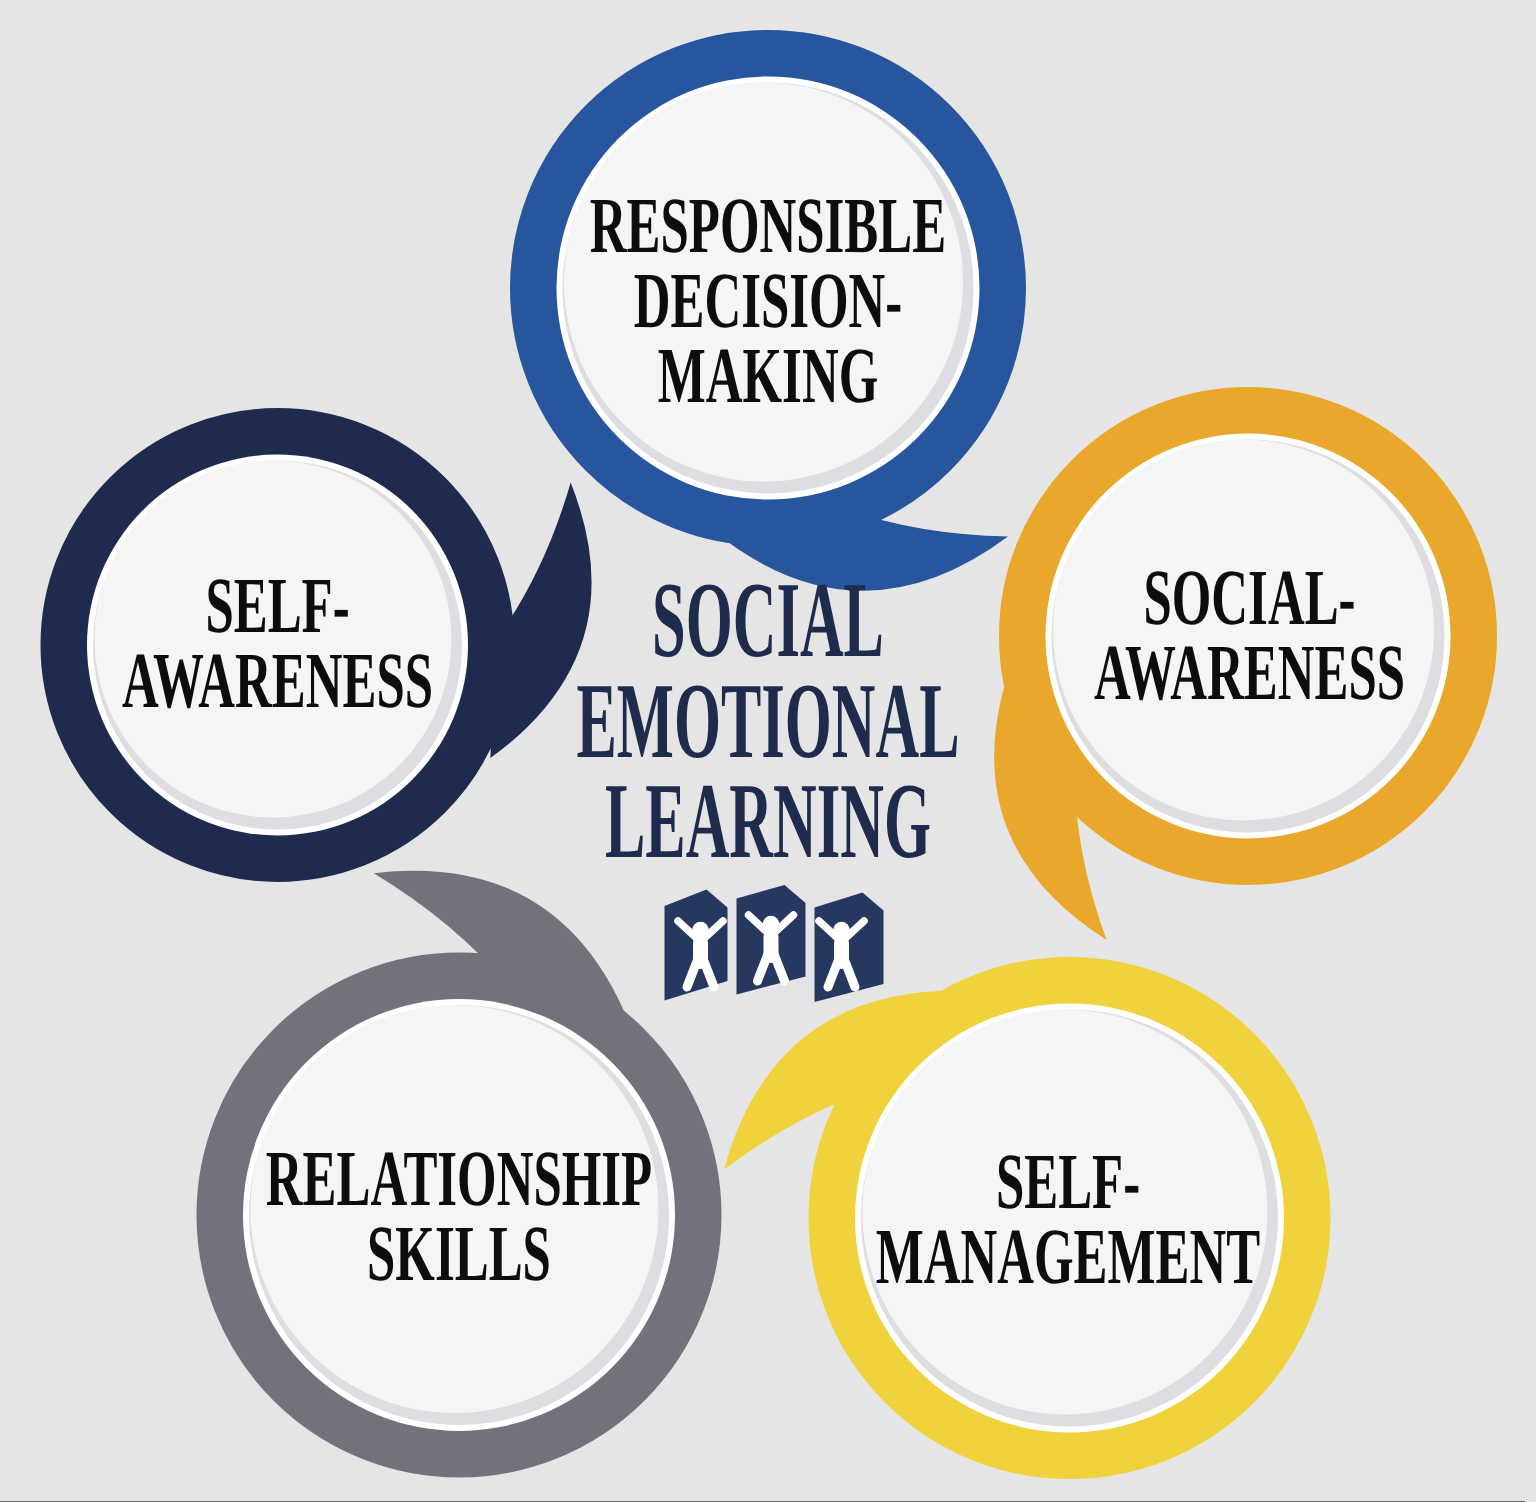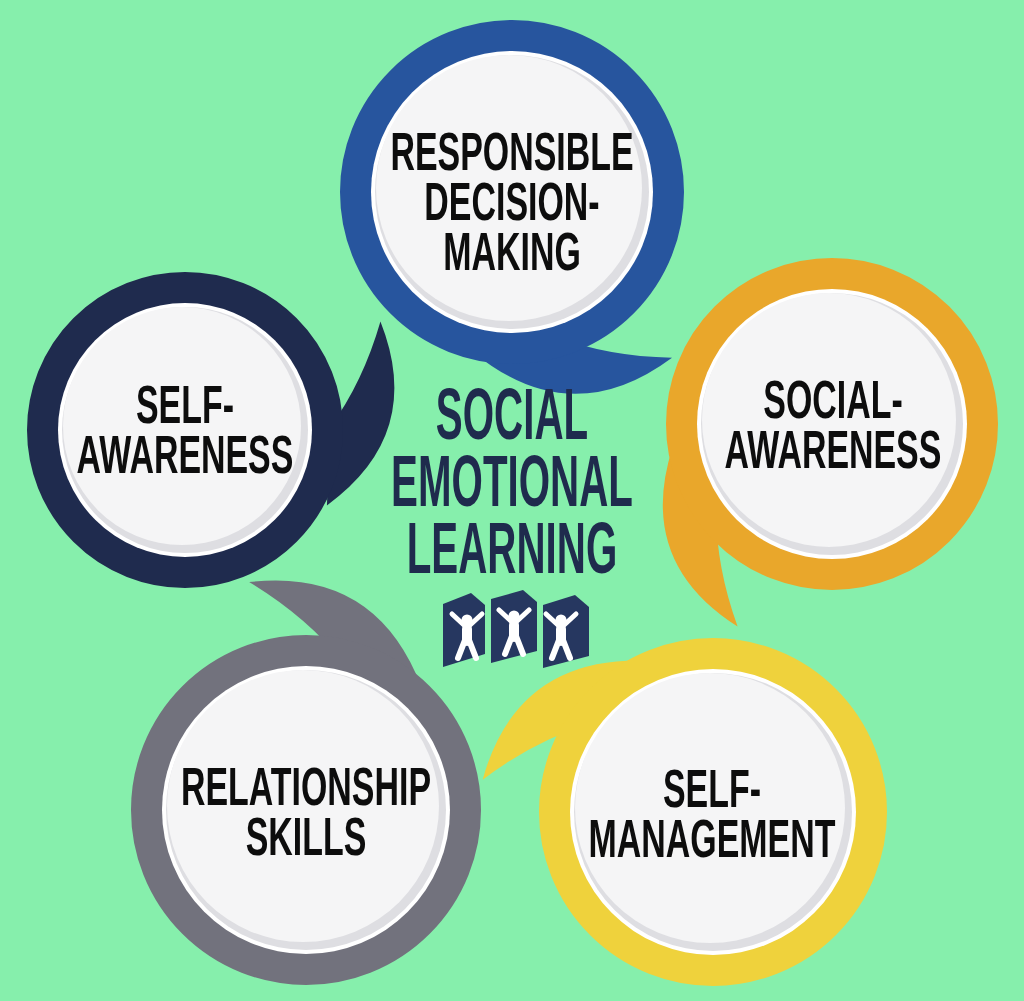--- a/index.html
+++ b/index.html
@@ -1,18 +1,18 @@
 <!DOCTYPE html>
 <html><head>
 <meta charset="utf-8">
 <style>
   html,body{margin:0;padding:0;background:#000;}
   .stage{
-    position:relative;width:1024px;height:1001px;background:#86efac;overflow:hidden;
-    font-family:Liberation Sans, sans-serif;
+    position:relative;width:1024px;height:1001px;background:#e5e5e5;overflow:hidden;
+    font-family:Liberation Serif, serif;
   }
   svg{position:absolute;left:0;top:0;}
   .bubble-label{
     position:absolute;
     transform:translate(-50%,-50%) scaleX(0.64);
     transform-origin:center center;
     text-align:center;
     white-space:pre-line;
     font-size:53px;
     font-weight:800;

